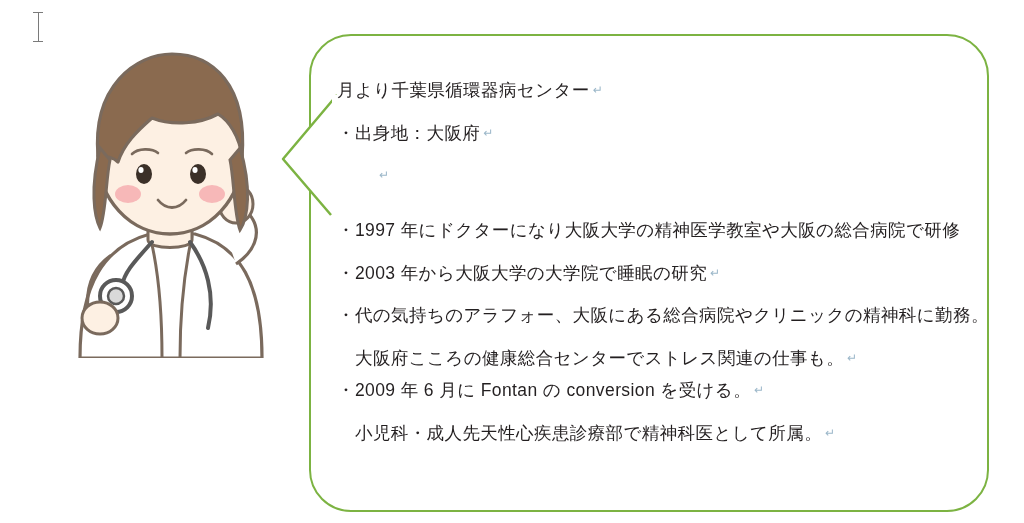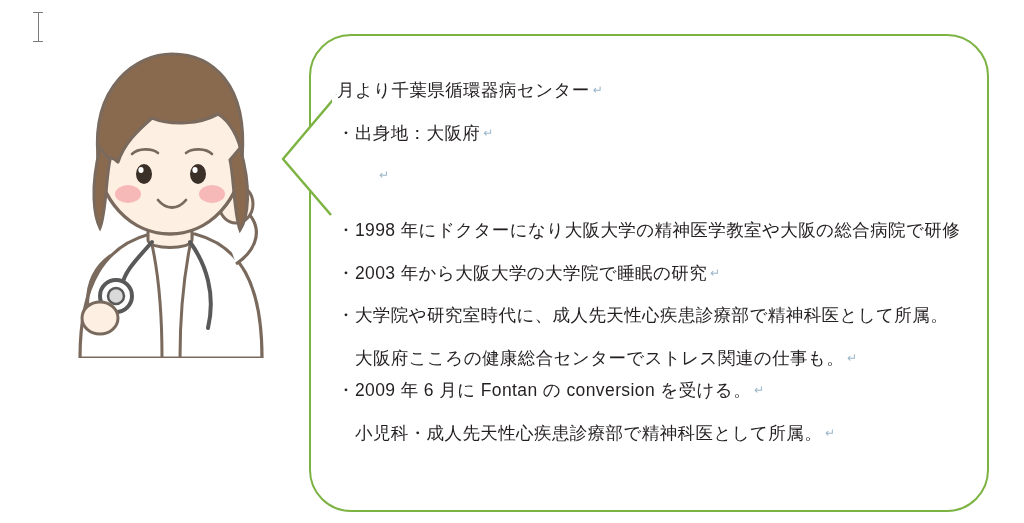--- a/index.html
+++ b/index.html
@@ -188,25 +188,25 @@
     </div>
 
     <div class="balloon-text">
       <div class="line l-title"><span>月より千葉県循環器病センター</span><span class="mark">↵</span></div>
 
       <div class="line l-item"><span>・出身地：大阪府</span><span class="mark">↵</span></div>
 
       <div class="line l-item indent spacer-line"><span></span><span class="mark">↵</span></div>
 
 
-      <div class="line l-item"><span>・1998 年にドクターになり大阪大学の精神医学教室や大阪の総合病院で研修</span><span class="mark"></span></div>
+      <div class="line l-item"><span>・1997 年にドクターになり大阪大学の精神医学教室や大阪の総合病院で研修</span><span class="mark"></span></div>
 
       <div class="line l-item"><span>・2003 年から大阪大学の大学院で睡眠の研究</span><span class="mark">↵</span></div>
 
-      <div class="line l-gap"><span>・大学院や研究室時代に、成人先天性心疾患診療部で精神科医として所属。</span><span class="mark"></span></div>
+      <div class="line l-gap"><span>・代の気持ちのアラフォー、大阪にある総合病院やクリニックの精神科に勤務。</span><span class="mark"></span></div>
 
       <div class="line l-sub indent" style="margin-top:25px"><span>大阪府こころの健康総合センターでストレス関連の仕事も。</span><span class="mark">↵</span></div>
 
       <div class="line l-item"><span>・2009 年 6 月に Fontan の conversion を受ける。</span><span class="mark">↵</span></div>
 
 
       <div class="line l-sub indent" style="margin-top:25px"><span>小児科・成人先天性心疾患診療部で精神科医として所属。</span><span class="mark">↵</span></div>
     </div>
   </div>
 

